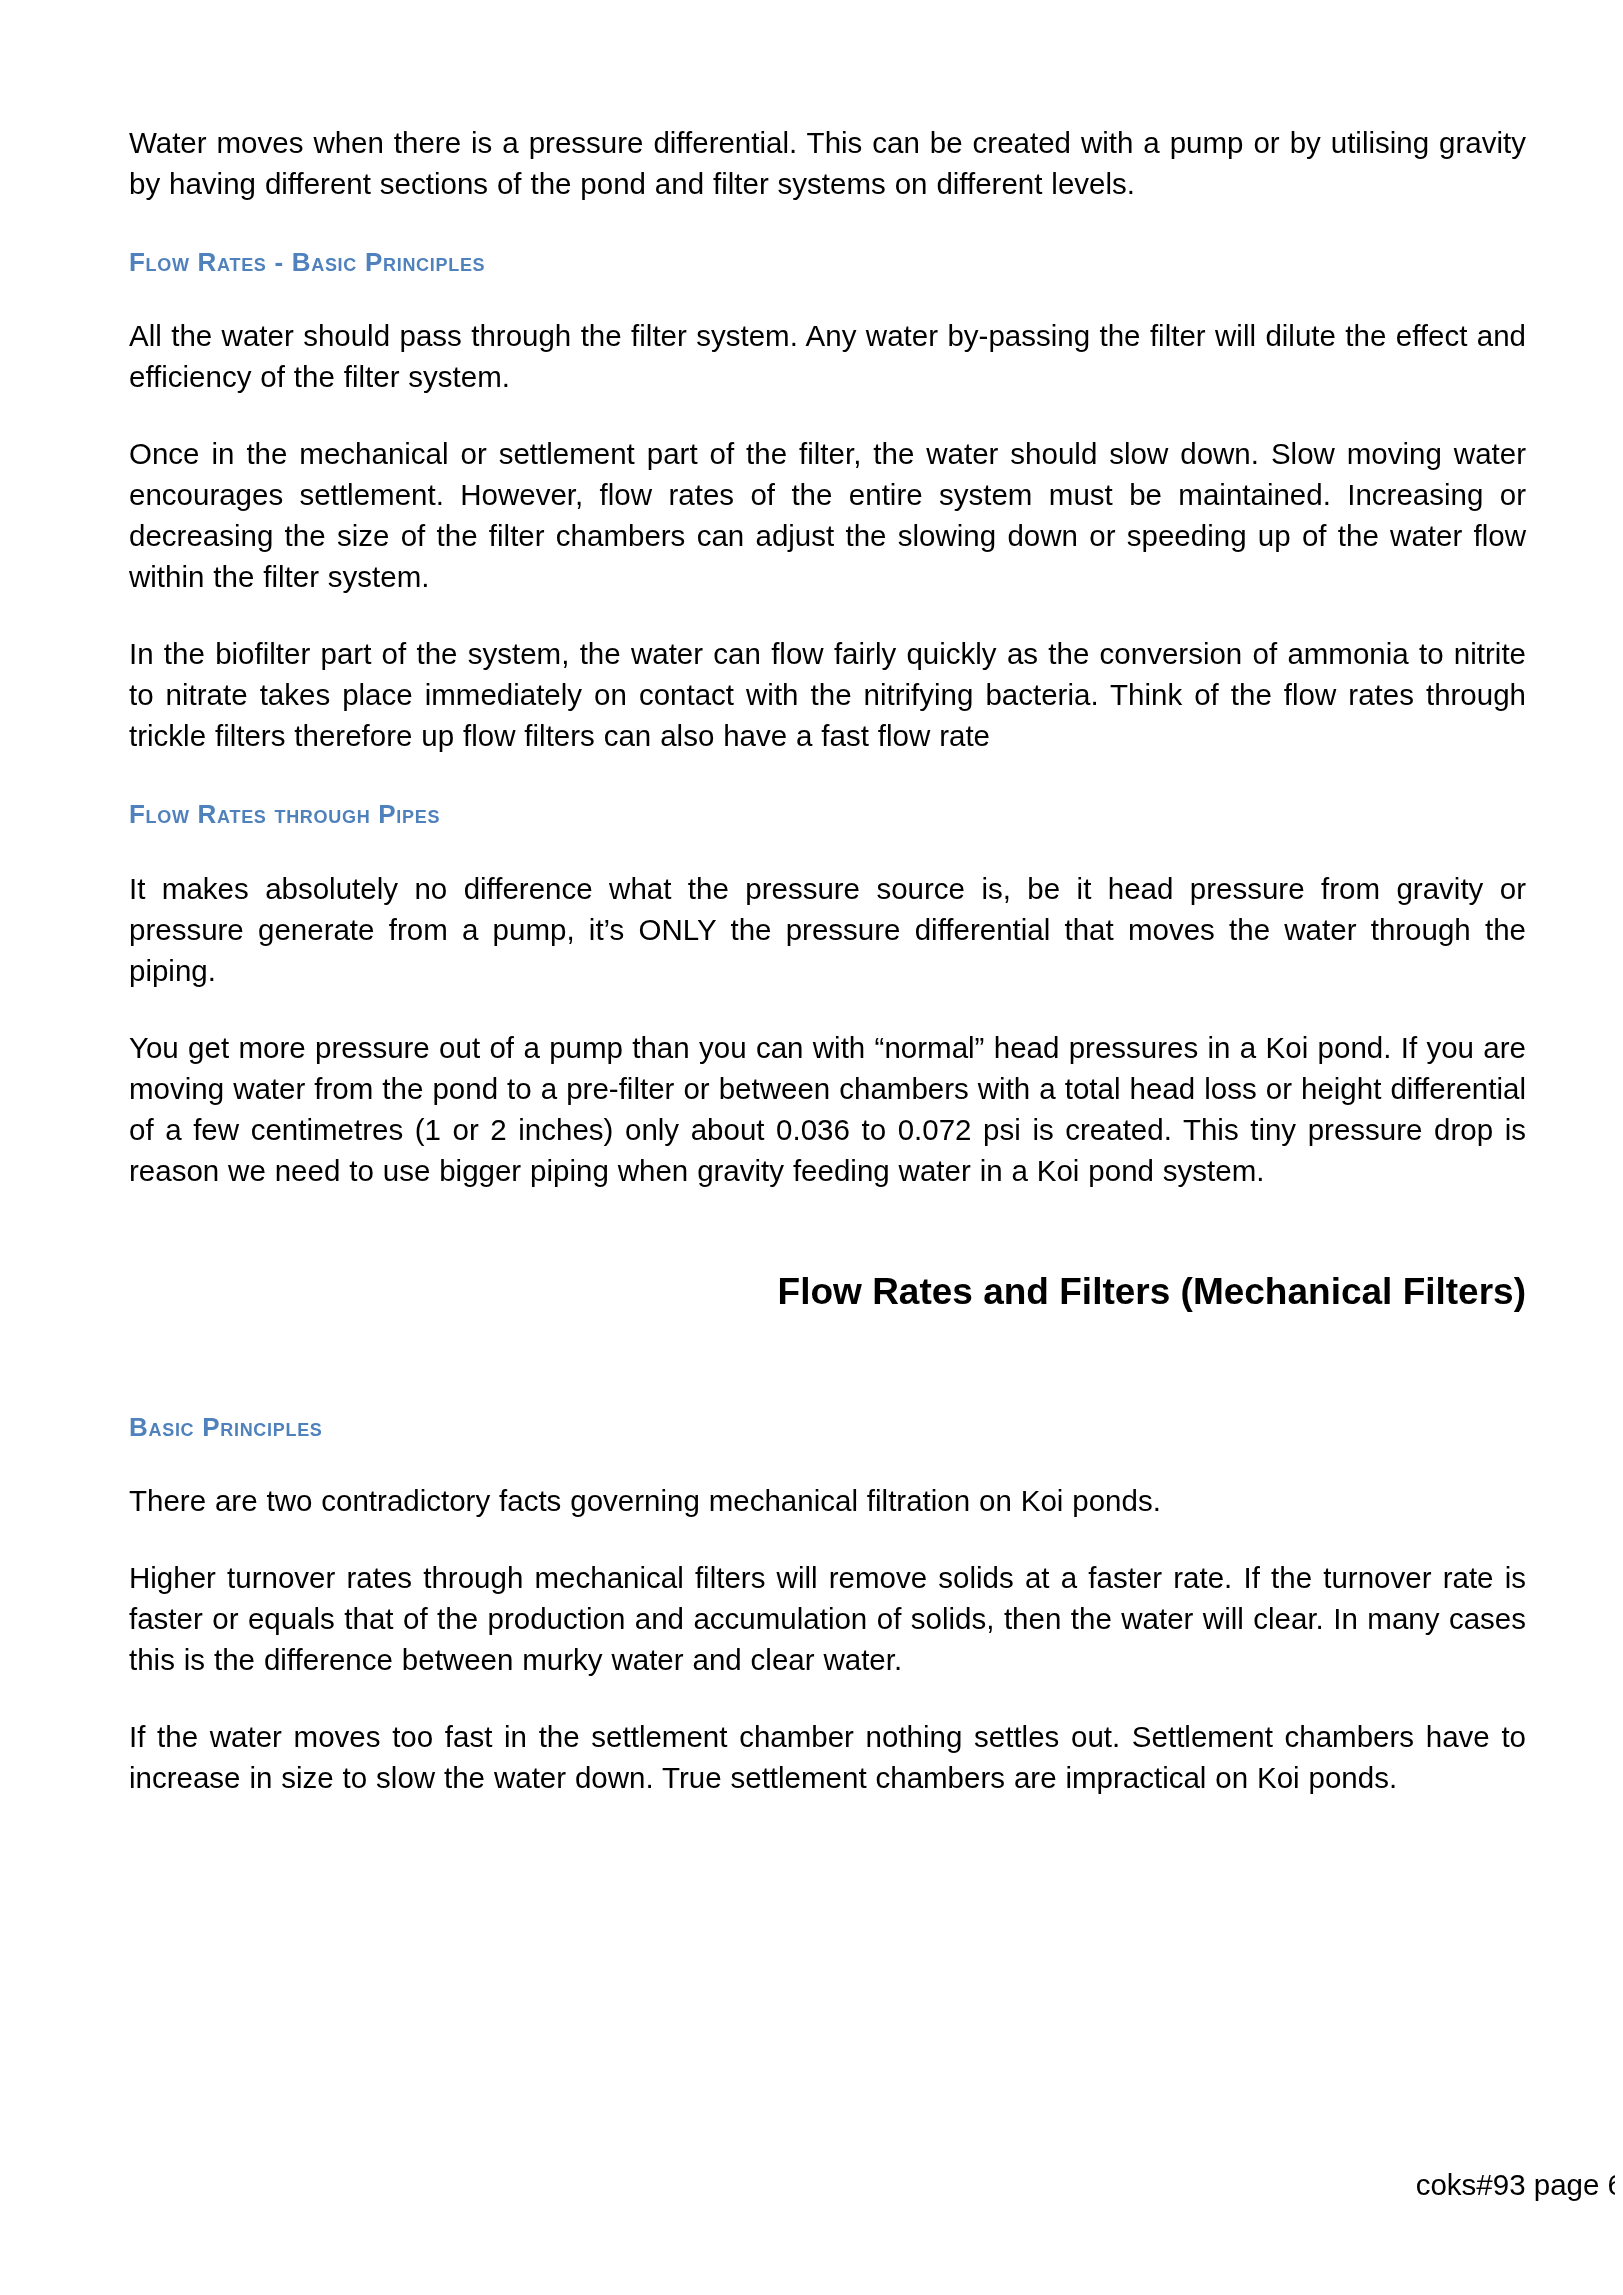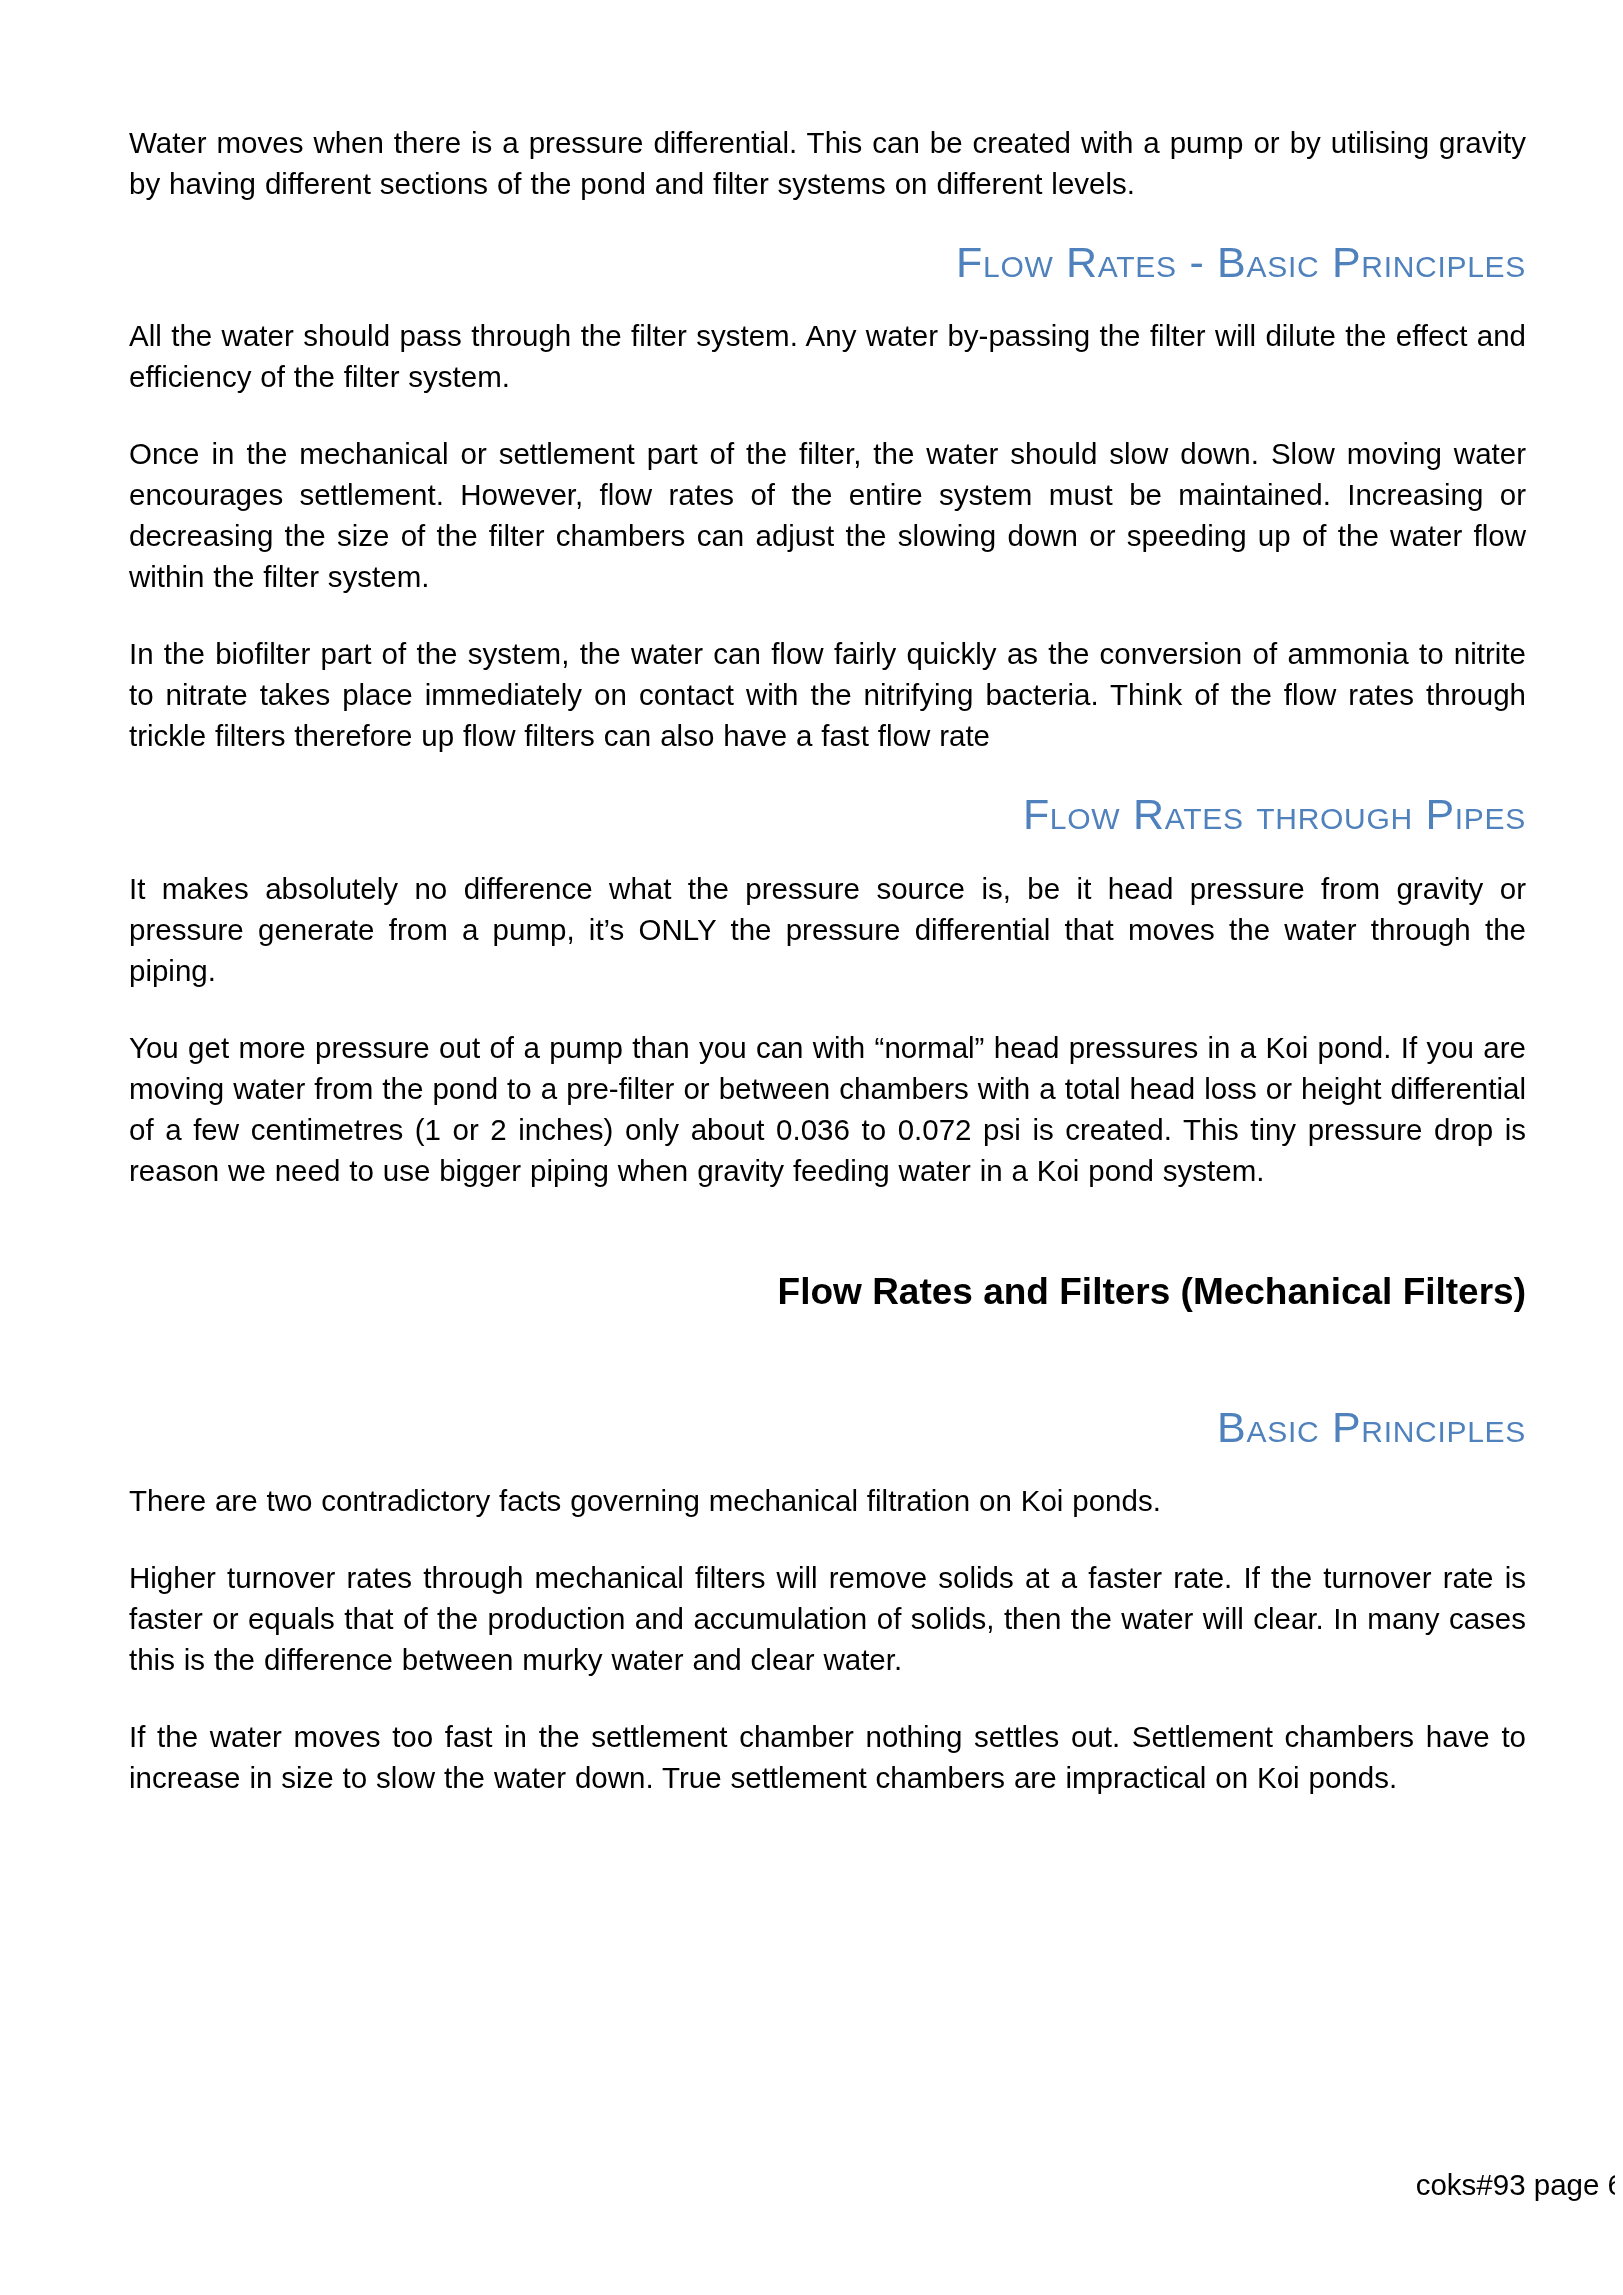--- a/index.html
+++ b/index.html
@@ -21,27 +21,26 @@
   }
   .body-text {
     font-size: 29.5px;
     line-height: 41px;
     text-align: justify;
     margin-bottom: 20px;
     word-spacing: 0.7px;
   }
   .section-heading {
     font-variant: small-caps;
-    font-weight: 400;
+    font-weight: 700;
     color: var(--accent, #4F81BD);
-    font-size: 43px;
+    font-size: 26px;
     line-height: 45px;
     letter-spacing: 0.7px;
     margin: 2.6px 0 14.4px 0;
-    text-align: right;
   }
   .doc-title {
     font-size: 37px;
     line-height: 43px;
     font-weight: 700;
     text-align: right;
     margin: 63px 0 76px 0;
   }
   .page-footer {
     position: absolute;

